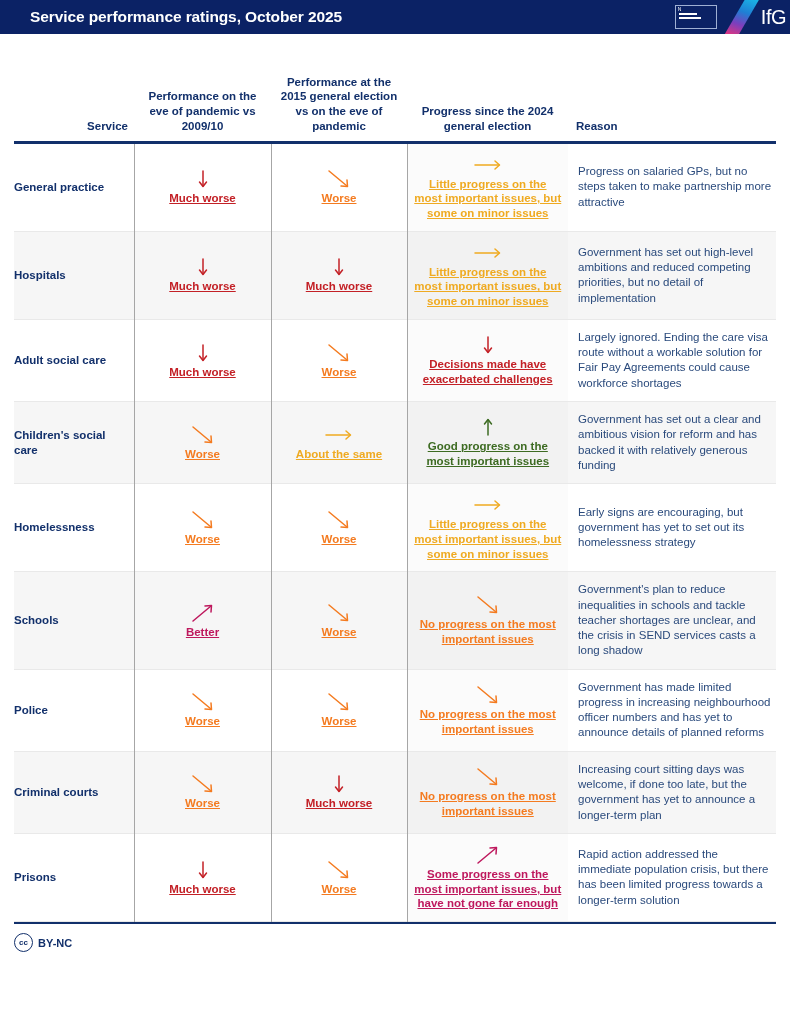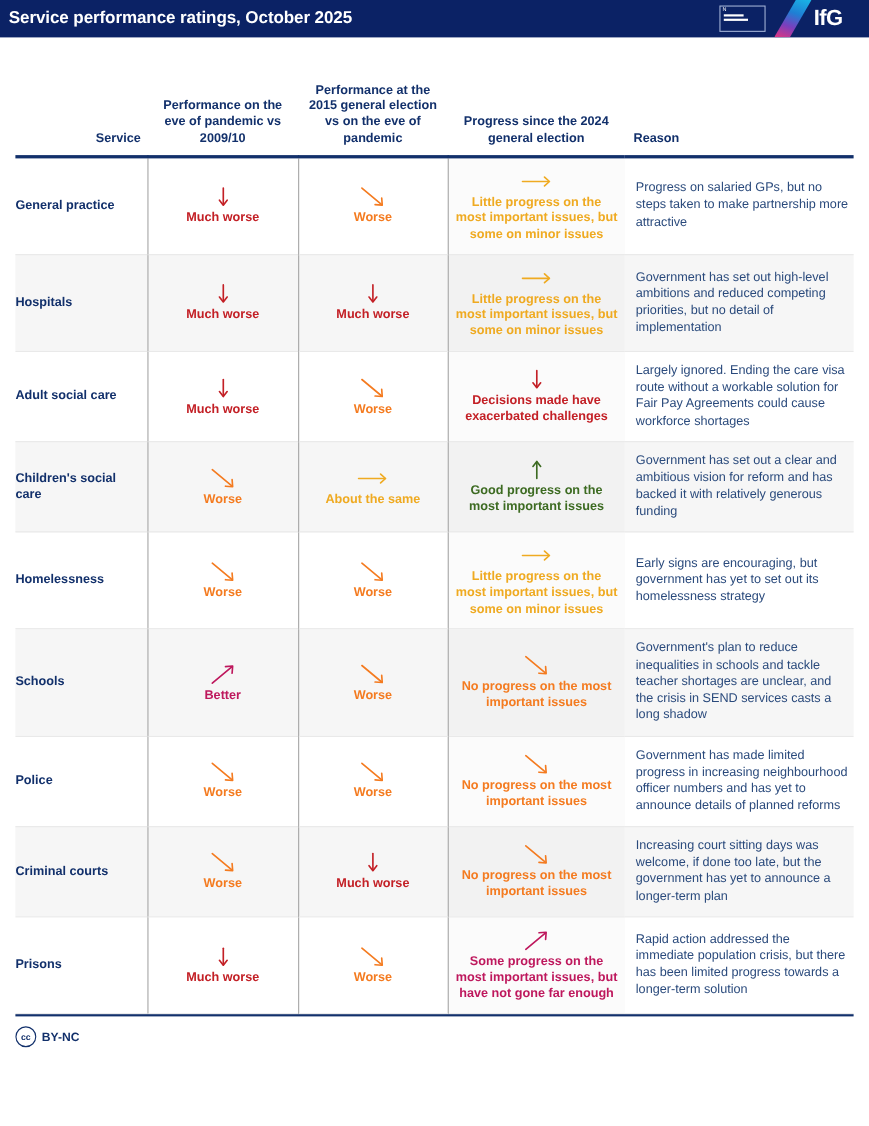--- a/index.html
+++ b/index.html
@@ -22,21 +22,21 @@
     height: 34px;
     background: #0b2265;
     display: flex;
     align-items: center;
     overflow: hidden;
   }
   .titlebar-text {
     font-size: 15.5px;
     font-weight: bold;
     color: #ffffff;
-    padding-left: 8px;
+    padding-left: 30px;
     letter-spacing: -0.1px;
     white-space: nowrap;
   }
   .brand {
     position: absolute;
     right: 0; top: 0; bottom: 0;
     display: flex;
     align-items: center;
   }
   .nuffield-box {
@@ -69,23 +69,23 @@
   .gradient-stripe {
     width: 34px;
     height: 34px;
     margin-right: 2px;
     background: linear-gradient(200deg, #19b6e6 0%, #1f7fd4 38%, #7a3fbe 68%, #e2357e 100%);
     clip-path: polygon(58% 0, 100% 0, 42% 100%, 0 100%);
     flex: none;
   }
   .ifg {
     font-size: 20px;
-    font-weight: bold;
+    font-weight: normal;
     color: #ffffff;
-    padding-right: 24px;
+    padding-right: 4px;
     letter-spacing: -0.5px;
   }
 
   
   .sheet {
     padding: 0 14px;
     box-sizing: border-box;
     width: 790px;
   }
   table.grid {
@@ -148,20 +148,21 @@
     padding-left: 10px;
     padding-right: 4px;
   }
 
   
   .rating {
     display: flex;
     flex-direction: column;
     align-items: center;
     justify-content: flex-end;
+    text-decoration: underline;
   }
   .rating .arrow {
     display: block;
     height: 22px;
     width: 40px;
     margin-bottom: 1px;
   }
   .rating .label {
     font-size: 11.5px;
     font-weight: bold;

